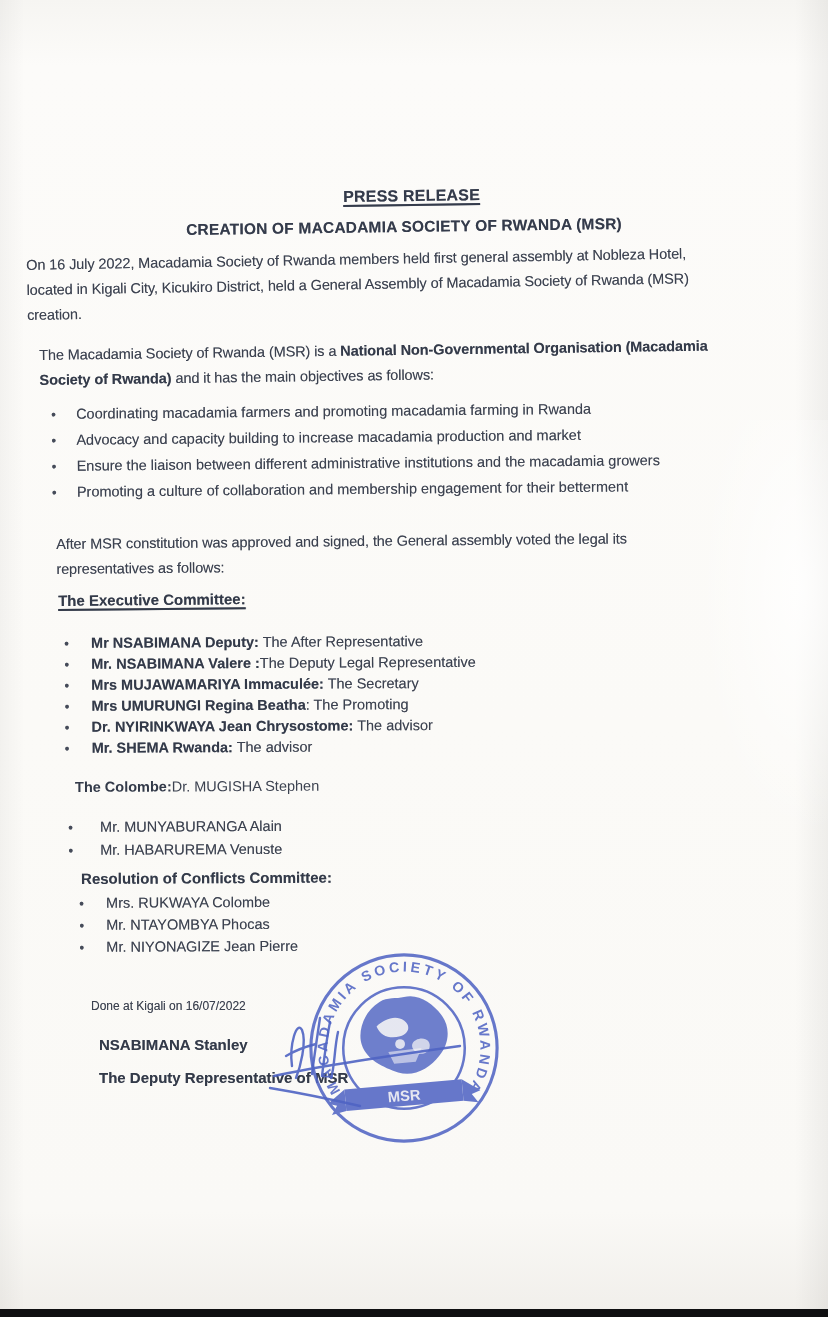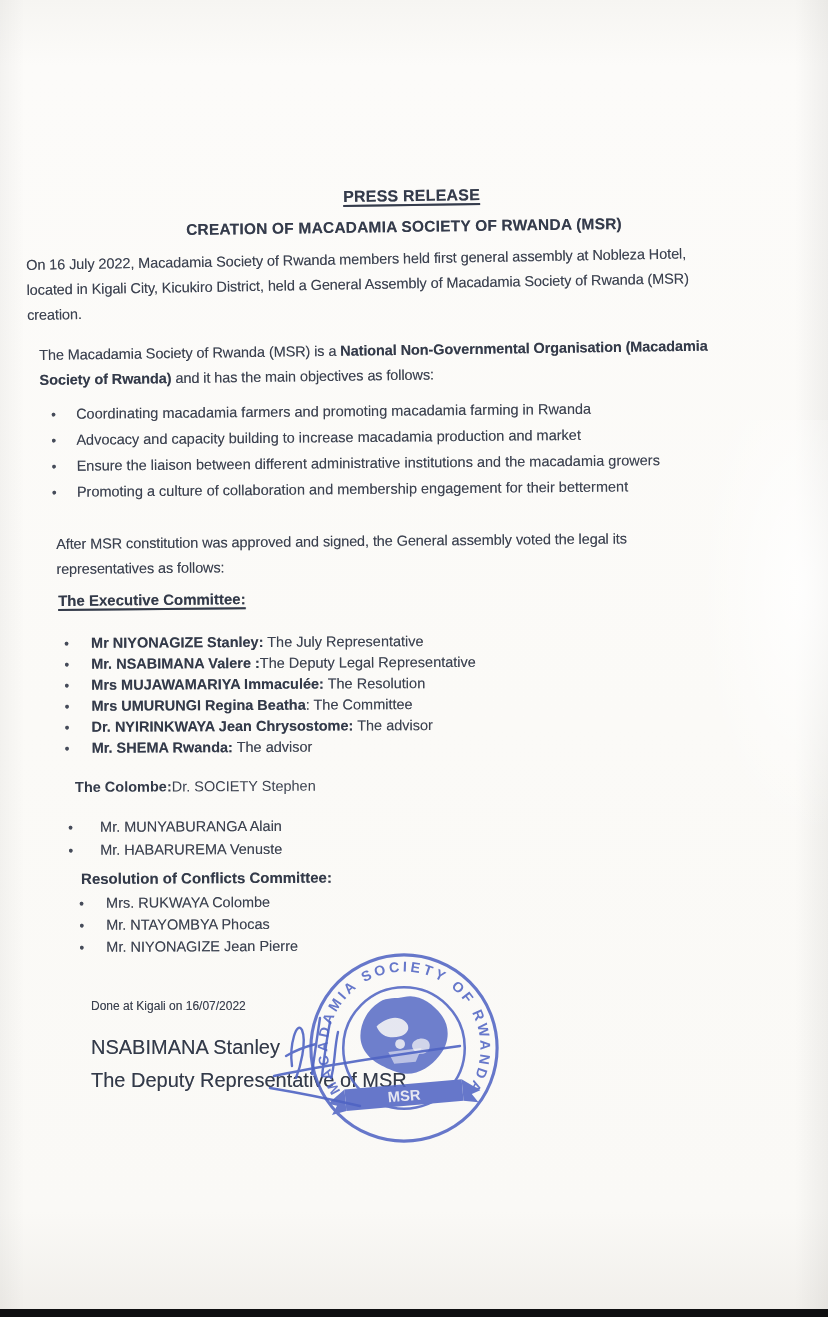--- a/index.html
+++ b/index.html
@@ -49,21 +49,21 @@
   ul.plain li{position:relative;text-shadow:0 0 0.6px rgba(62,68,84,0.5);}
   ul.plain li::before{
     content:"\25CF";position:absolute;left:2px;top:0;
     font-size:8.5px;color:#454b59;
   }
   ul.objectives li{font-size:14.5px;line-height:20px;margin-bottom:6px;padding-left:27px;}
   ul.exec li{font-size:14.5px;line-height:21px;padding-left:29px;}
   ul.auditors li{font-size:14.5px;line-height:23px;padding-left:34px;}
   ul.conflicts li{font-size:14.5px;line-height:22px;padding-left:29px;}
   .signoff{font-size:12px;color:#3c4250;text-shadow:0 0 0.6px rgba(62,68,84,0.5);}
-  .signoff.bold{font-weight:normal;color:#333a49;font-size:20px;}
+  .signoff.bold{font-weight:bold;color:#333a49;font-size:15px;margin-left:8px;}
   .stamp-wrap{left:306px;top:950px;width:196px;height:196px;}
   .sig-wrap{left:262px;top:1002px;width:215px;height:112px;}
   .scan-bar{left:0;top:1309px;width:828px;height:8px;background:#0f0f11;}
 </style>
 </head>
 <body>
 
 <div class="page">
 
   <div class="abs doc-title r2" style="left:343px;top:188px;">PRESS RELEASE</div>
@@ -83,29 +83,29 @@
     <li>Ensure the liaison between different administrative institutions and the macadamia growers</li>
     <li>Promoting a culture of collaboration and membership engagement for their betterment</li>
   </ul>
 
   <div class="abs txt r3" style="left:56px;top:532px;width:740px;">After MSR constitution was approved and signed, the General assembly voted the legal its
 representatives as follows:</div>
 
   <div class="abs sec-heading r3" style="left:58px;top:592px;"><span class="underlined">The Executive Committee:</span></div>
 
   <ul class="abs plain exec r4" style="left:62px;top:633px;width:640px;">
-    <li><b>Mr NIYONAGIZE Stanley:</b><span> The July Representative</span></li>
+    <li><b>Mr NSABIMANA Deputy:</b><span> The After Representative</span></li>
     <li><b>Mr. NSABIMANA Valere :</b><span>The Deputy Legal Representative</span></li>
-    <li><b>Mrs MUJAWAMARIYA Immaculée:</b><span> The Resolution</span></li>
-    <li><b>Mrs UMURUNGI Regina Beatha</b><span>: The Committee</span></li>
+    <li><b>Mrs MUJAWAMARIYA Immaculée:</b><span> The Secretary</span></li>
+    <li><b>Mrs UMURUNGI Regina Beatha</b><span>: The Promoting</span></li>
     <li><b>Dr. NYIRINKWAYA Jean Chrysostome:</b><span> The advisor</span></li>
     <li><b>Mr. SHEMA Rwanda:</b><span> The advisor</span></li>
   </ul>
 
-  <div class="abs r4" style="left:75px;top:779px;font-size:14.5px;"><b>The Colombe:</b><span>Dr. SOCIETY Stephen</span></div>
+  <div class="abs r4" style="left:75px;top:779px;font-size:14.5px;"><b>The Colombe:</b><span>Dr. MUGISHA Stephen</span></div>
 
   <ul class="abs plain auditors r4" style="left:66px;top:816px;width:420px;">
     <li>Mr. MUNYABURANGA Alain</li>
     <li>Mr. HABARUREMA Venuste</li>
   </ul>
 
   <div class="abs sec-heading r4" style="left:81px;top:870px;">Resolution of Conflicts Committee:</div>
 
   <ul class="abs plain conflicts r4" style="left:77px;top:892px;width:420px;">
     <li>Mrs. RUKWAYA Colombe</li>

